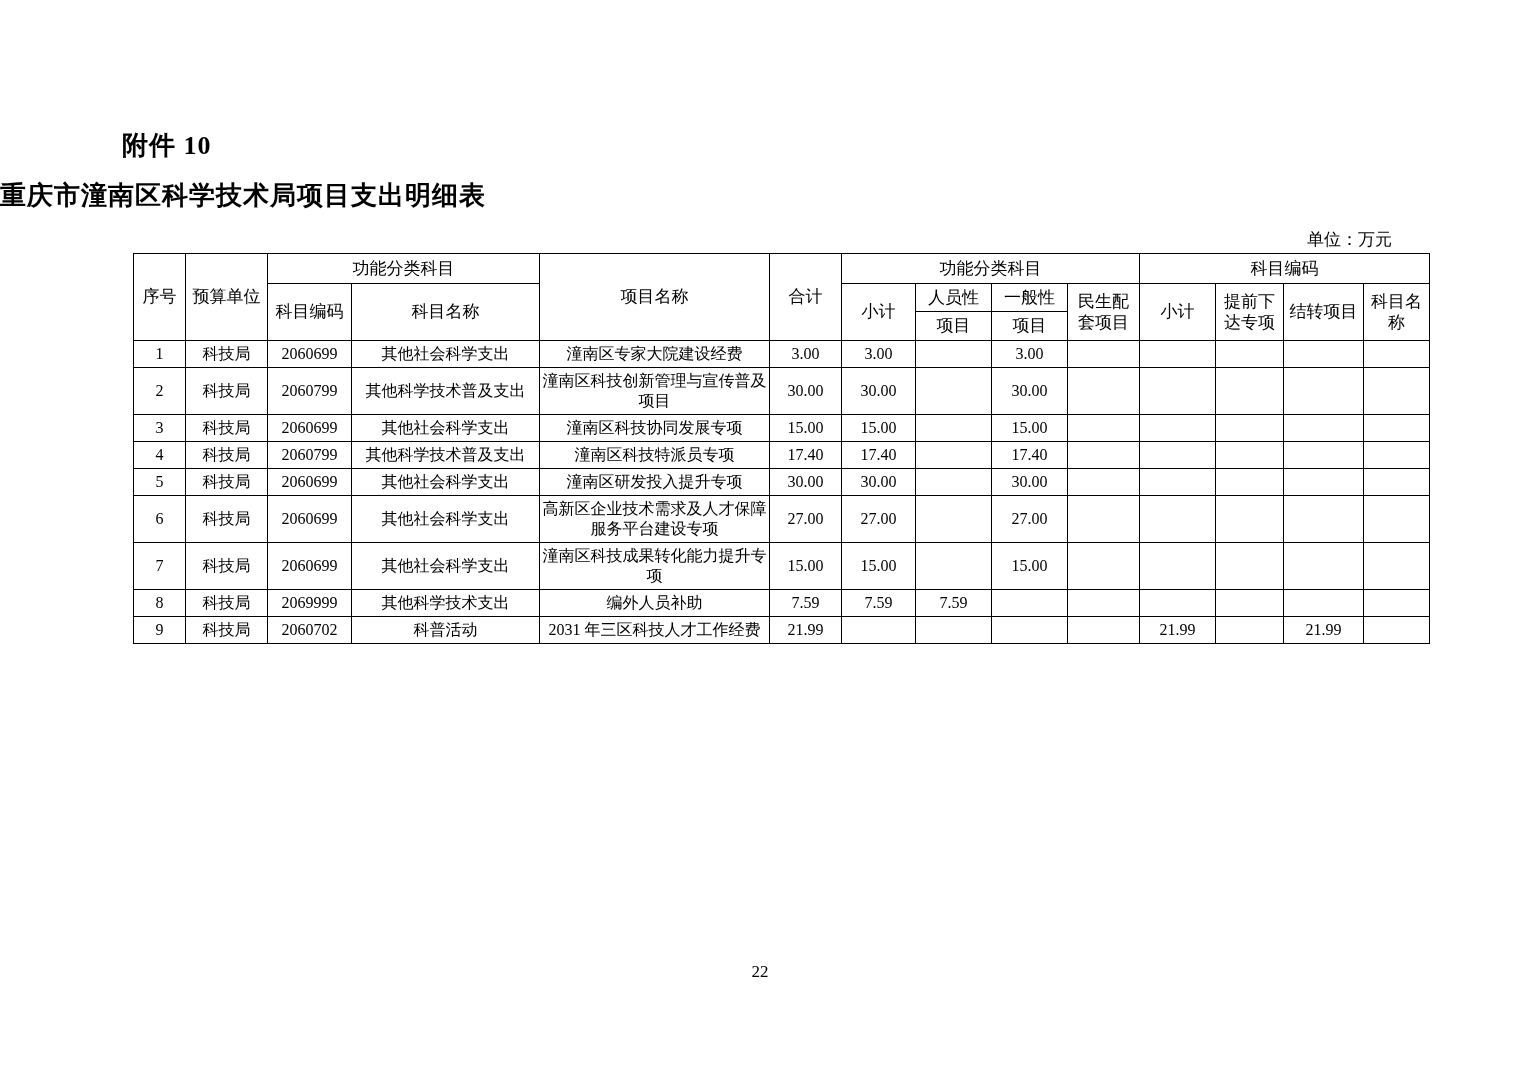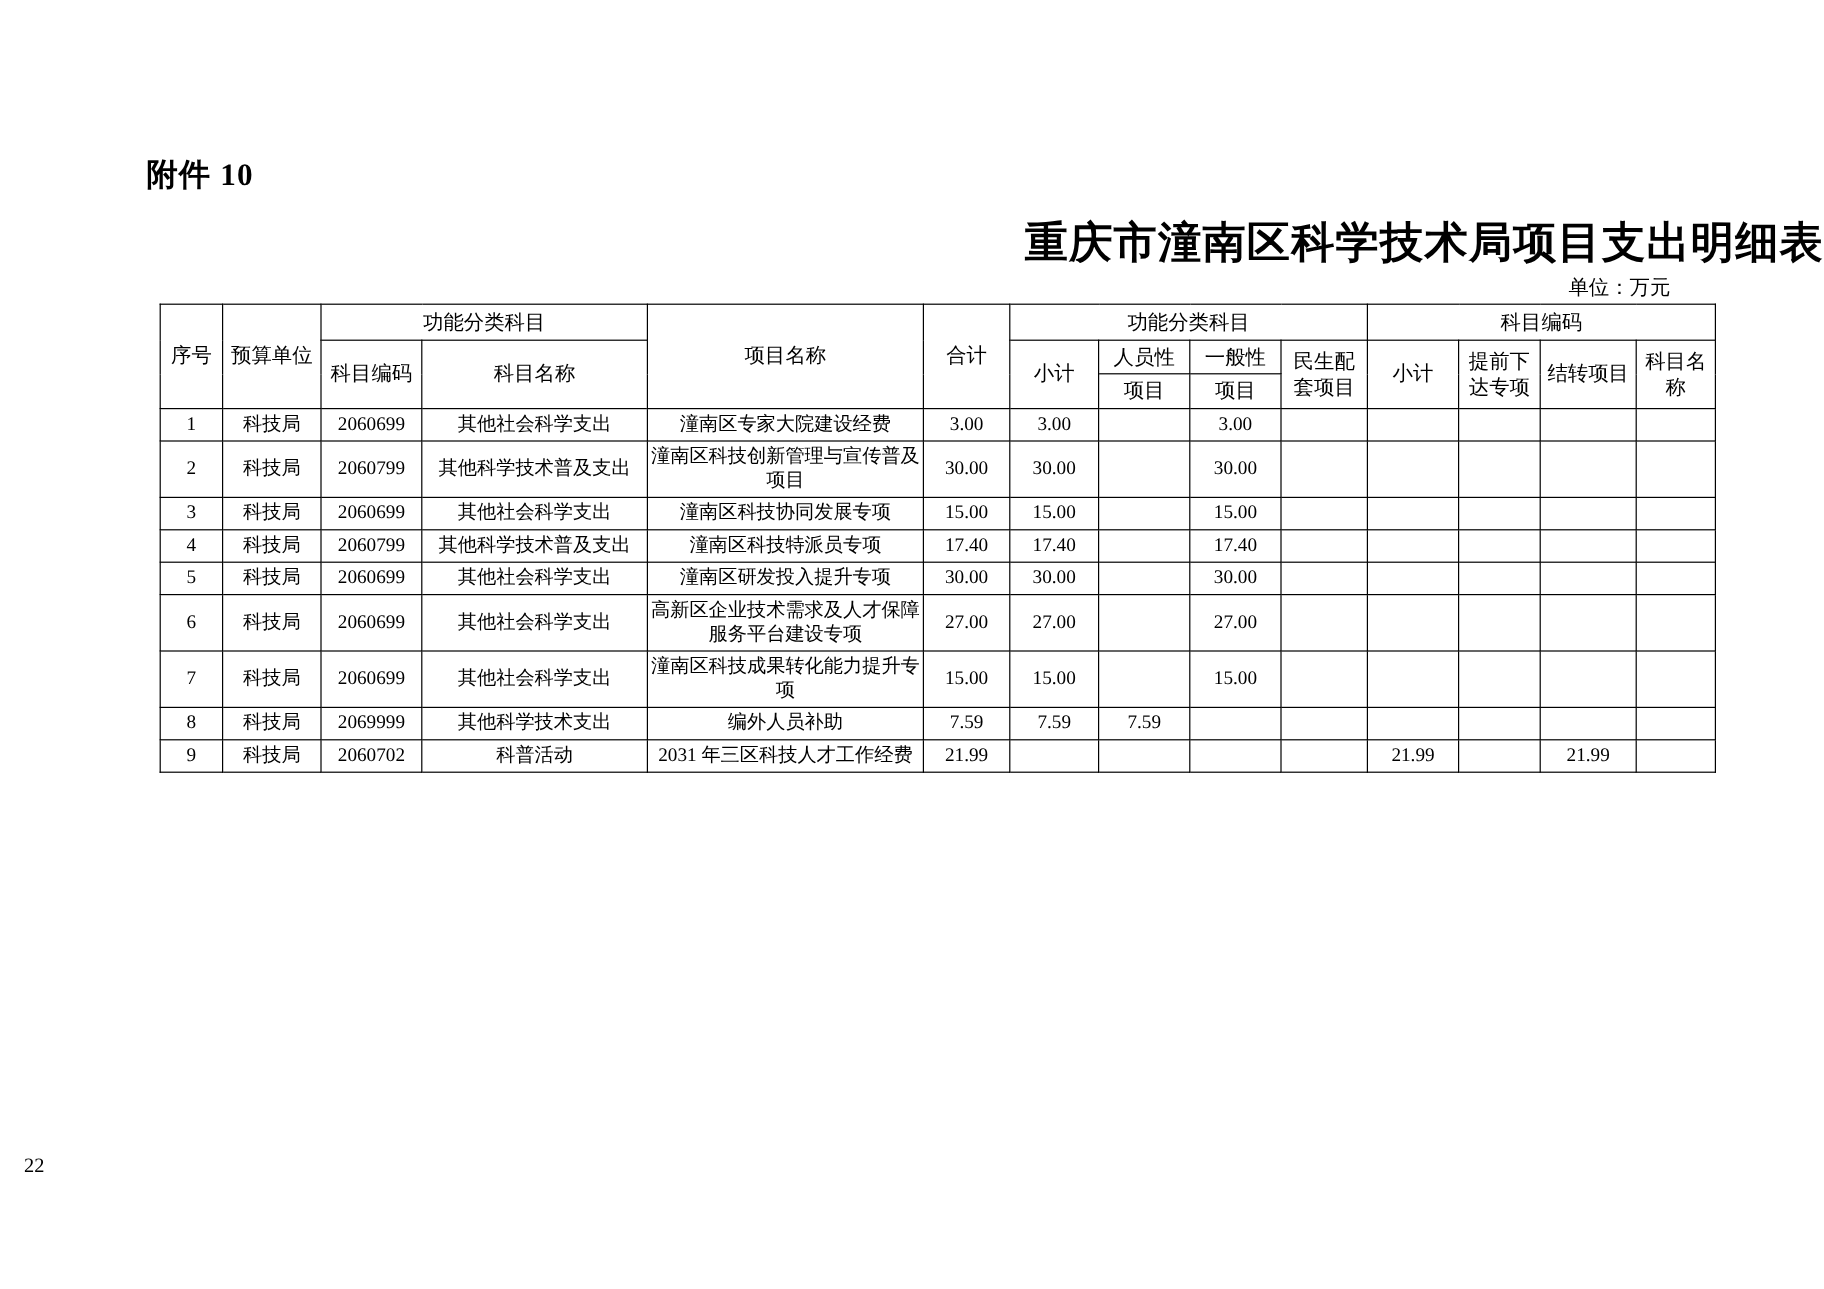--- a/index.html
+++ b/index.html
@@ -27,22 +27,22 @@
     top: 128px;
     font-size: 26px;
     font-weight: bold;
     letter-spacing: 1px;
   }
   .doc-title {
     position: absolute;
     left: 0;
     right: 0;
     top: 178px;
-    text-align: right;
-    font-size: 36px;
+    text-align: left;
+    font-size: 26px;
     font-weight: bold;
     letter-spacing: 1px;
   }
   .unit-note {
     position: absolute;
     right: 128px;
     top: 228px;
     font-size: 17px;
     text-align: right;
   }
@@ -78,22 +78,22 @@
     padding-left: 6px;
   }
   .h-rowgroup {
     height: 30px;
   }
   .page-number {
     position: absolute;
     left: 0;
     right: 0;
     top: 962px;
+    text-align: center;
     font-size: 17px;
-    padding-left: 20px;
   }
   .two-line {
     line-height: 1.2;
   }
 </style>
 </head>
 <body>
 
 <div class="page">
 

